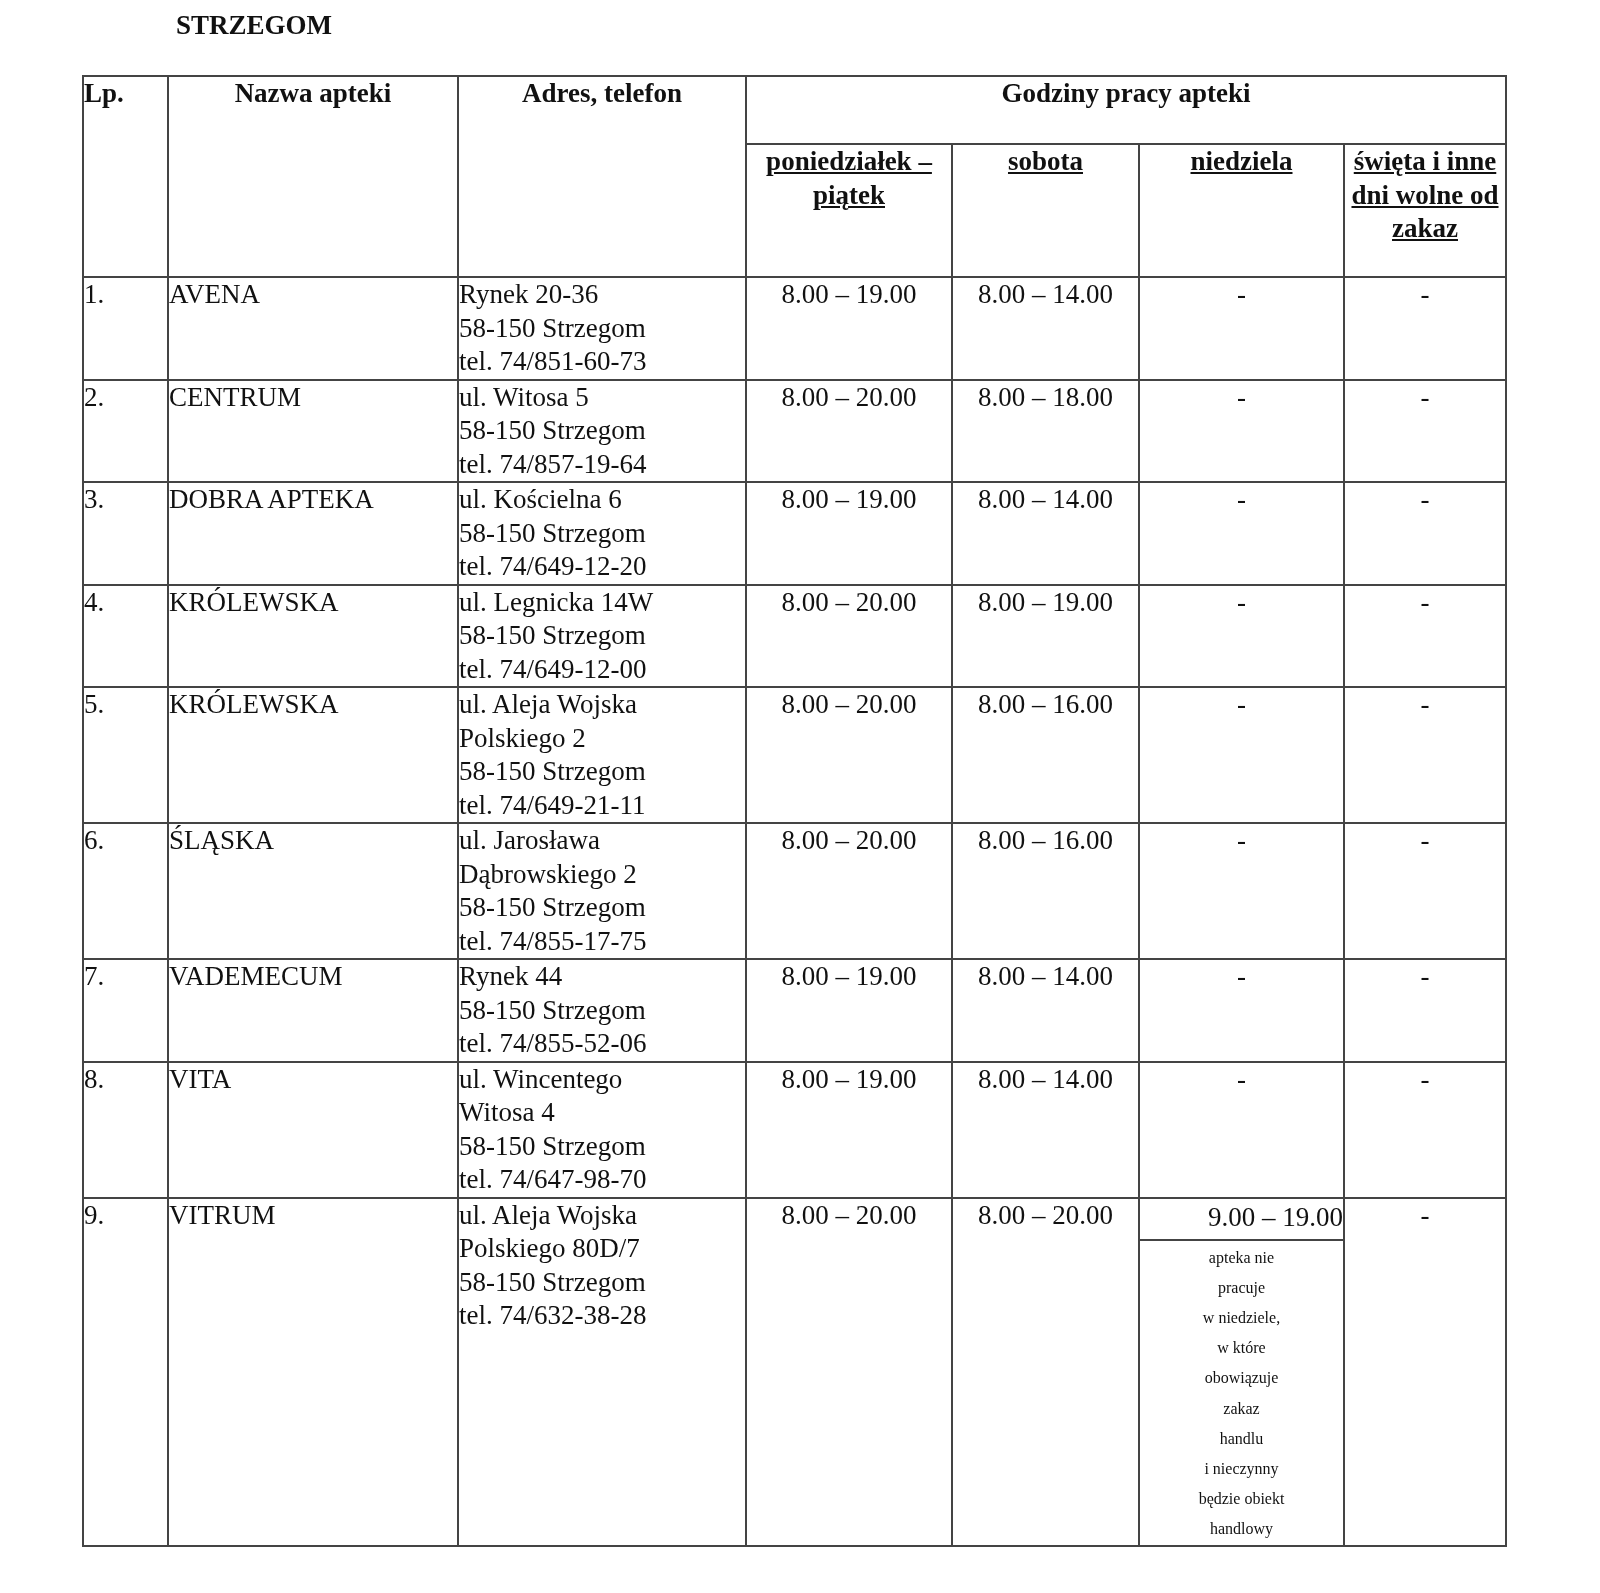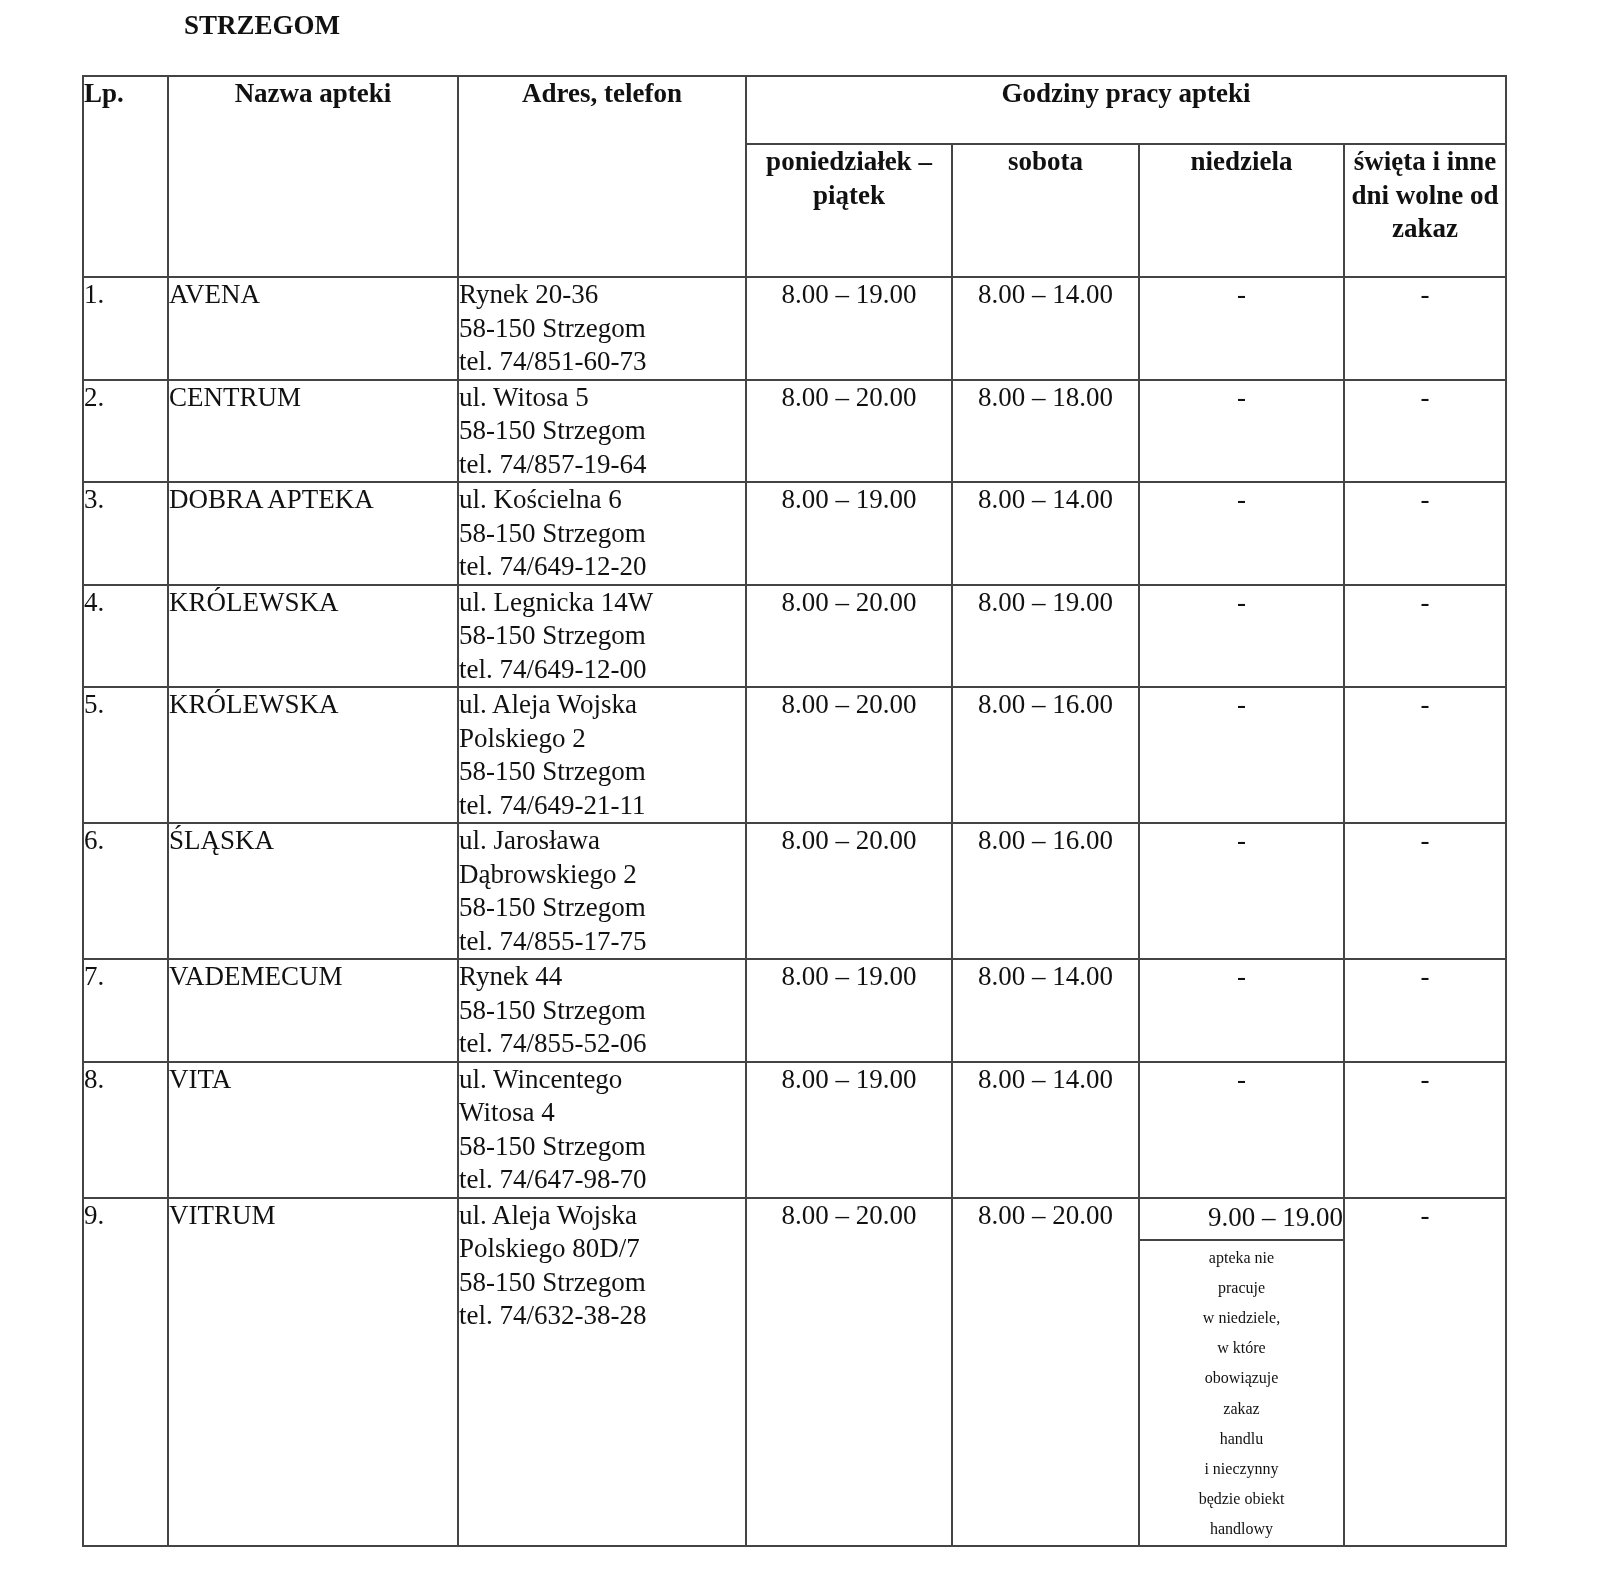--- a/index.html
+++ b/index.html
@@ -1,21 +1,21 @@
 <!DOCTYPE html>
 <html><head>
   <meta charset="utf-8">
   <style>
     html, body { margin: 0; padding: 0; background: #ffffff; }
     body {
       width: 1600px; height: 1593px; position: relative; overflow: hidden;
       font-family: "Liberation Serif", serif; color: #111111;
     }
     .city-title {
-      position: absolute; left: 184px; top: 10px;
+      position: absolute; left: 176px; top: 10px;
       font-size: 27px; font-weight: bold; letter-spacing: 0px;
     }
     table.pharmacies {
       position: absolute; left: 82px; top: 75px;
       border-collapse: collapse; table-layout: fixed;
       width: 1425px;
     }
     table.pharmacies td, table.pharmacies th {
       border: 2px solid #444444;
       vertical-align: top; padding: 0;
@@ -25,21 +25,21 @@
     .col-lp { width: 85px; }
     .col-name { width: 290px; }
     .col-addr { width: 288px; }
     .col-wk { width: 206px; }
     .col-sat { width: 187px; }
     .col-sun { width: 205px; }
     .col-hol { width: 162px; }
     .th-lp { text-align: left; padding-left: 13px; padding-top: 4px; }
     .th-name, .th-addr { padding-top: 4px; border-radius: 19px; }
     .th-group { height: 66px; padding-top: 4px; }
-    .th-sub { height: 131px; padding-top: 2px; line-height: 34px; }
+    .th-sub { height: 131px; padding-top: 2px; line-height: 34px; text-decoration: underline; }
     td.lp { padding-left: 13px; padding-top: 2px; }
     td.name { padding-left: 14px; padding-top: 2px; }
     td.addr { padding-left: 14px; padding-top: 2px; }
     td.hours { text-align: center; padding-top: 2px; }
     td.dash { text-align: center; padding-top: 2px; }
     .addr-line { display: block; white-space: nowrap; }
     .sun-split { padding: 0 !important; }
     .sun-split .sun-hours {
       display: block; text-align: right; padding-top: 2px; height: 38px;
       border-bottom: 2px solid #444444;

